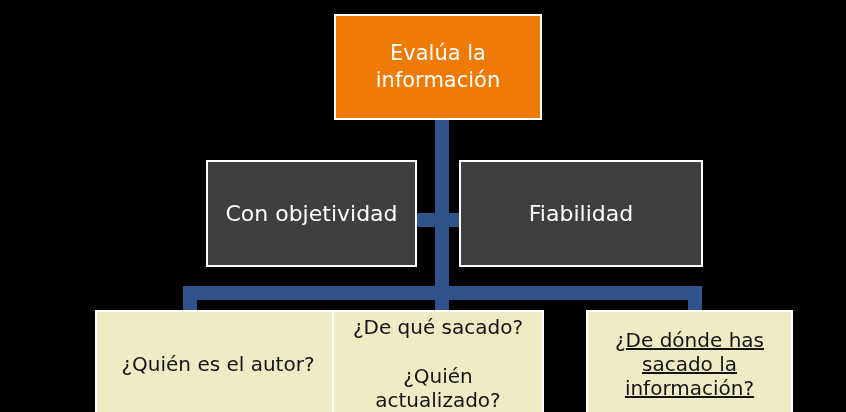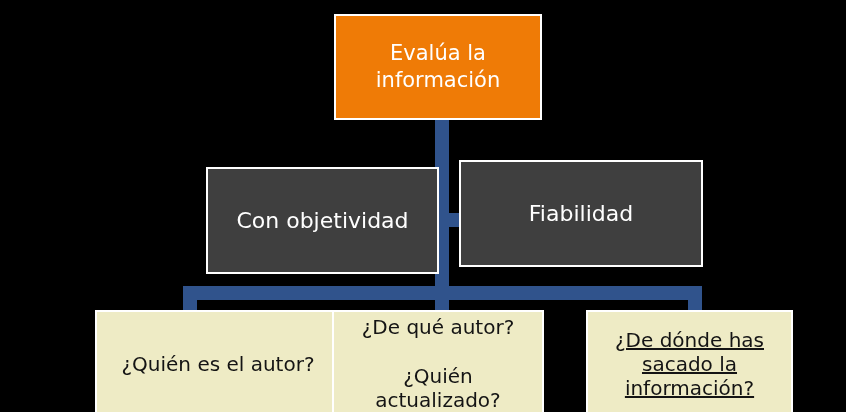--- a/index.html
+++ b/index.html
@@ -35,21 +35,21 @@
     background:var(--root-fill);
     color:var(--root-text);
     font-size:21px;line-height:1.3;
   }
   .node-branch{
     background:var(--branch-fill);
     color:var(--branch-text);
     font-size:22px;line-height:1.25;
     top:146px;height:107px;
   }
-  .node-branch-left{left:192px;width:233px;margin-top:7px;}
+  .node-branch-left{left:192px;width:211px;}
   .node-branch-right{left:445px;width:244px;}
   .node-leaf{
     background:var(--leaf-fill);
     color:var(--leaf-text);
     font-size:20px;line-height:1.2;
     top:296px;height:107px;
     padding:4px 6px;
   }
   .node-leaf-1{left:81px;width:246px;}
   .node-leaf-2{left:318px;width:212px;}
@@ -85,21 +85,21 @@
     <span>Con objetividad</span>
   </div>
   <div class="node node-branch node-branch-right">
     <span>Fiabilidad</span>
   </div>
 
   <div class="node node-leaf node-leaf-1">
     <div class="para">¿Quién es el autor?</div>
   </div>
   <div class="node node-leaf node-leaf-2">
-    <div class="para">¿De qué autor?</div>
+    <div class="para">¿De qué sacado?</div>
     <div class="para">¿Quién actualizado?</div>
   </div>
   <div class="node node-leaf node-leaf-3">
     <div class="para">¿De dónde has sacado la información?</div>
   </div>
 
   <div class="bottom-rule"></div>
 
 </div>
 

